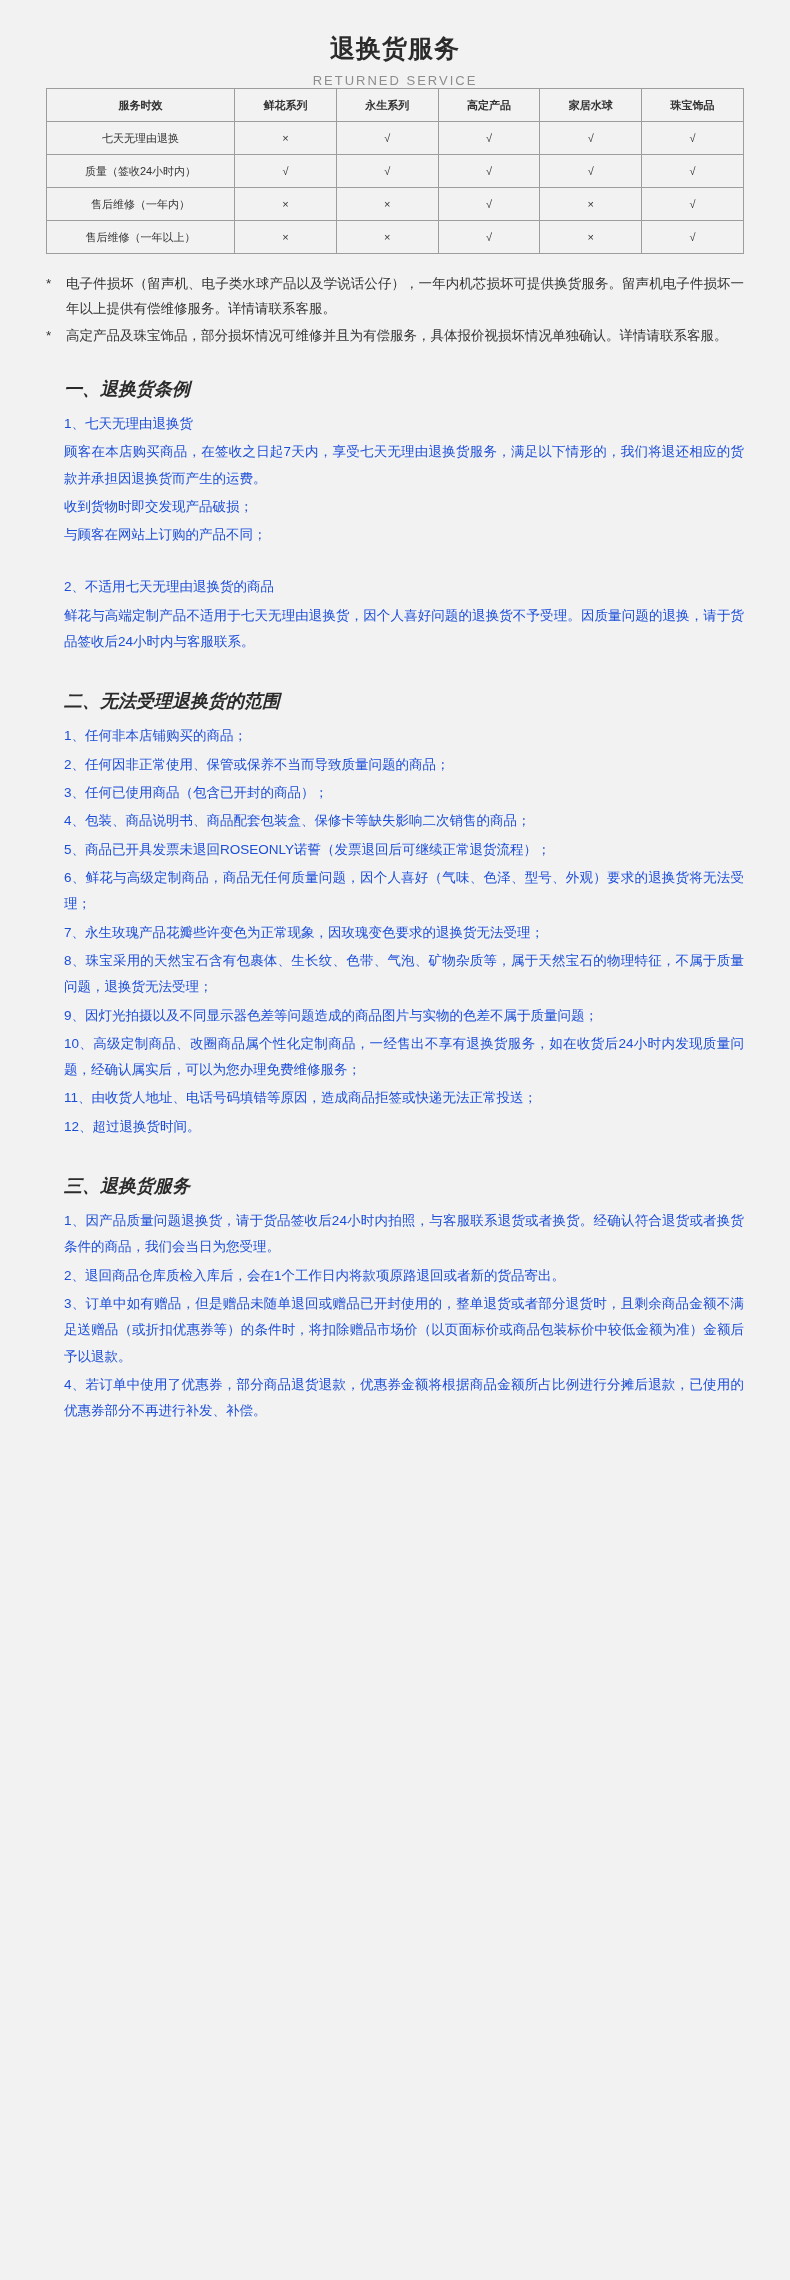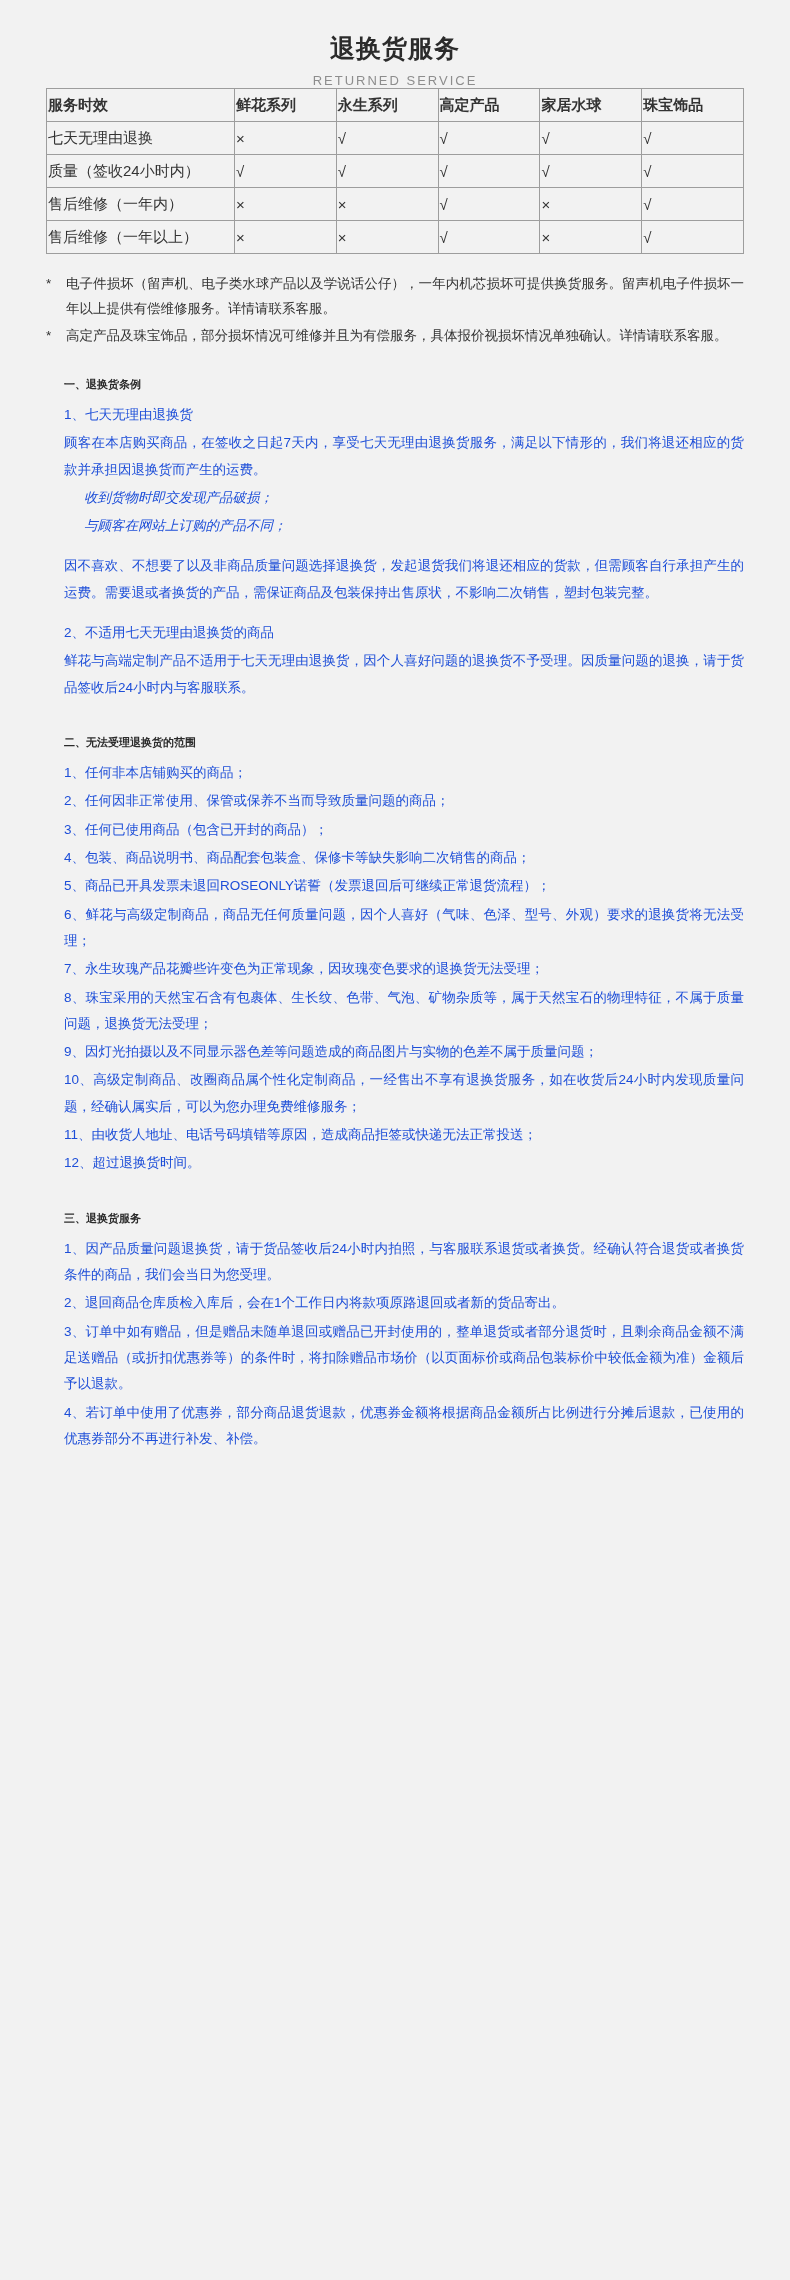--- a/index.html
+++ b/index.html
@@ -35,22 +35,22 @@
   }
   table.matrix {
     border-collapse: collapse;
     width: 100%;
     background: #f2f2f2;
     margin: 0 auto 18px auto;
     table-layout: fixed;
   }
   table.matrix th, table.matrix td {
     border: 1px solid #9d9d9d;
-    font-size: 15px;
-    text-align: left;
+    font-size: 11px;
+    text-align: center;
     height: 30px;
     color: #333;
     font-weight: normal;
   }
   table.matrix th {
     font-weight: bold;
   }
   table.matrix th:first-child, table.matrix td:first-child {
     width: 185px;
   }
@@ -73,35 +73,35 @@
     flex: 0 0 20px;
   }
   .footnote .ftext {
     flex: 1;
     text-align: justify;
   }
   .section {
     margin-bottom: 20px;
   }
   .section-title {
-    font-size: 11px;
+    font-size: 18px;
     font-weight: bold;
     color: #2b2b2b;
     margin: 0 0 10px 18px;
+    font-style: italic;
   }
   .para {
     font-size: 13.5px;
     line-height: 1.95;
     color: #1d4ed8;
     margin: 0 0 2px 18px;
     text-align: justify;
   }
   .para.sub {
-    margin-left: 38px;
-    font-style: italic;
+    margin-left: 18px;
   }
   .gap {
     height: 12px;
   }
   .divider-space {
     height: 14px;
   }
 </style>
 </head>
 <body>
@@ -169,21 +169,20 @@
     </div>
   </div>
 
   <div class="section">
     <div class="section-title">一、退换货条例</div>
     <p class="para">1、七天无理由退换货</p>
     <p class="para">顾客在本店购买商品，在签收之日起7天内，享受七天无理由退换货服务，满足以下情形的，我们将退还相应的货款并承担因退换货而产生的运费。</p>
     <p class="para sub">收到货物时即交发现产品破损；</p>
     <p class="para sub">与顾客在网站上订购的产品不同；</p>
     <div class="gap"></div>
-    <p class="para">因不喜欢、不想要了以及非商品质量问题选择退换货，发起退货我们将退还相应的货款，但需顾客自行承担产生的运费。需要退或者换货的产品，需保证商品及包装保持出售原状，不影响二次销售，塑封包装完整。</p>
     <div class="gap"></div>
     <p class="para">2、不适用七天无理由退换货的商品</p>
     <p class="para">鲜花与高端定制产品不适用于七天无理由退换货，因个人喜好问题的退换货不予受理。因质量问题的退换，请于货品签收后24小时内与客服联系。</p>
   </div>
 
   <div class="divider-space"></div>
 
   <div class="section">
     <div class="section-title">二、无法受理退换货的范围</div>
     <p class="para">1、任何非本店铺购买的商品；</p>

